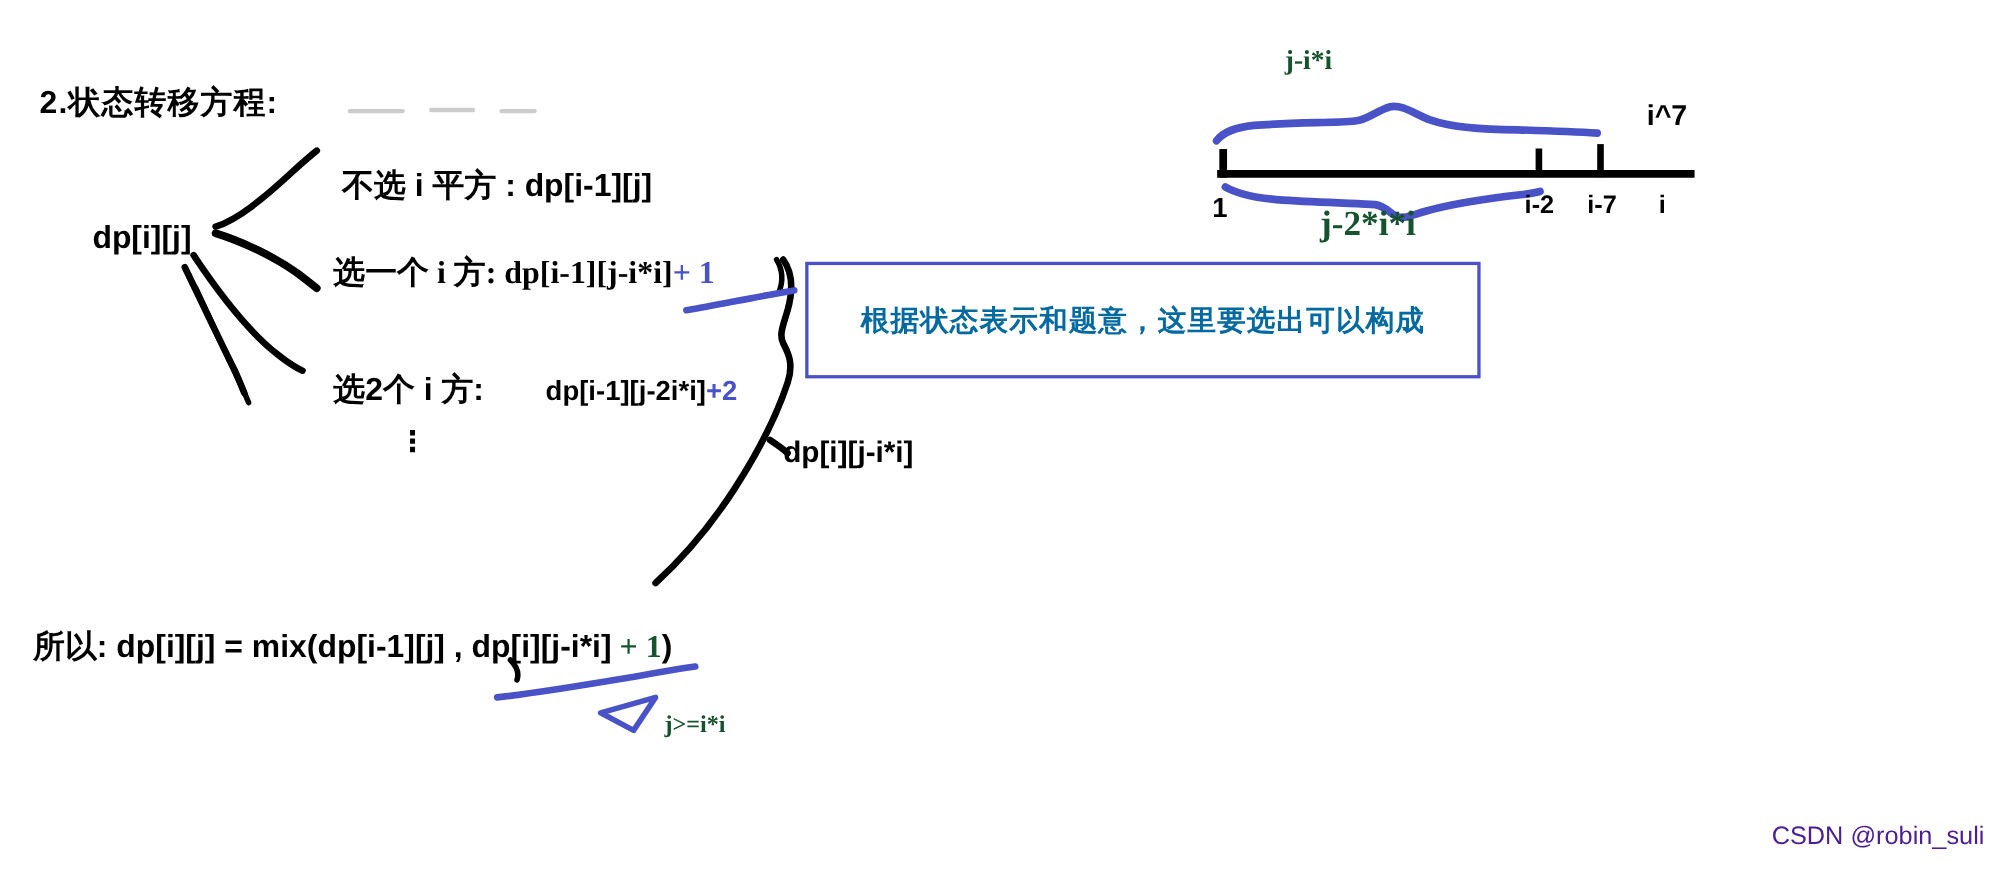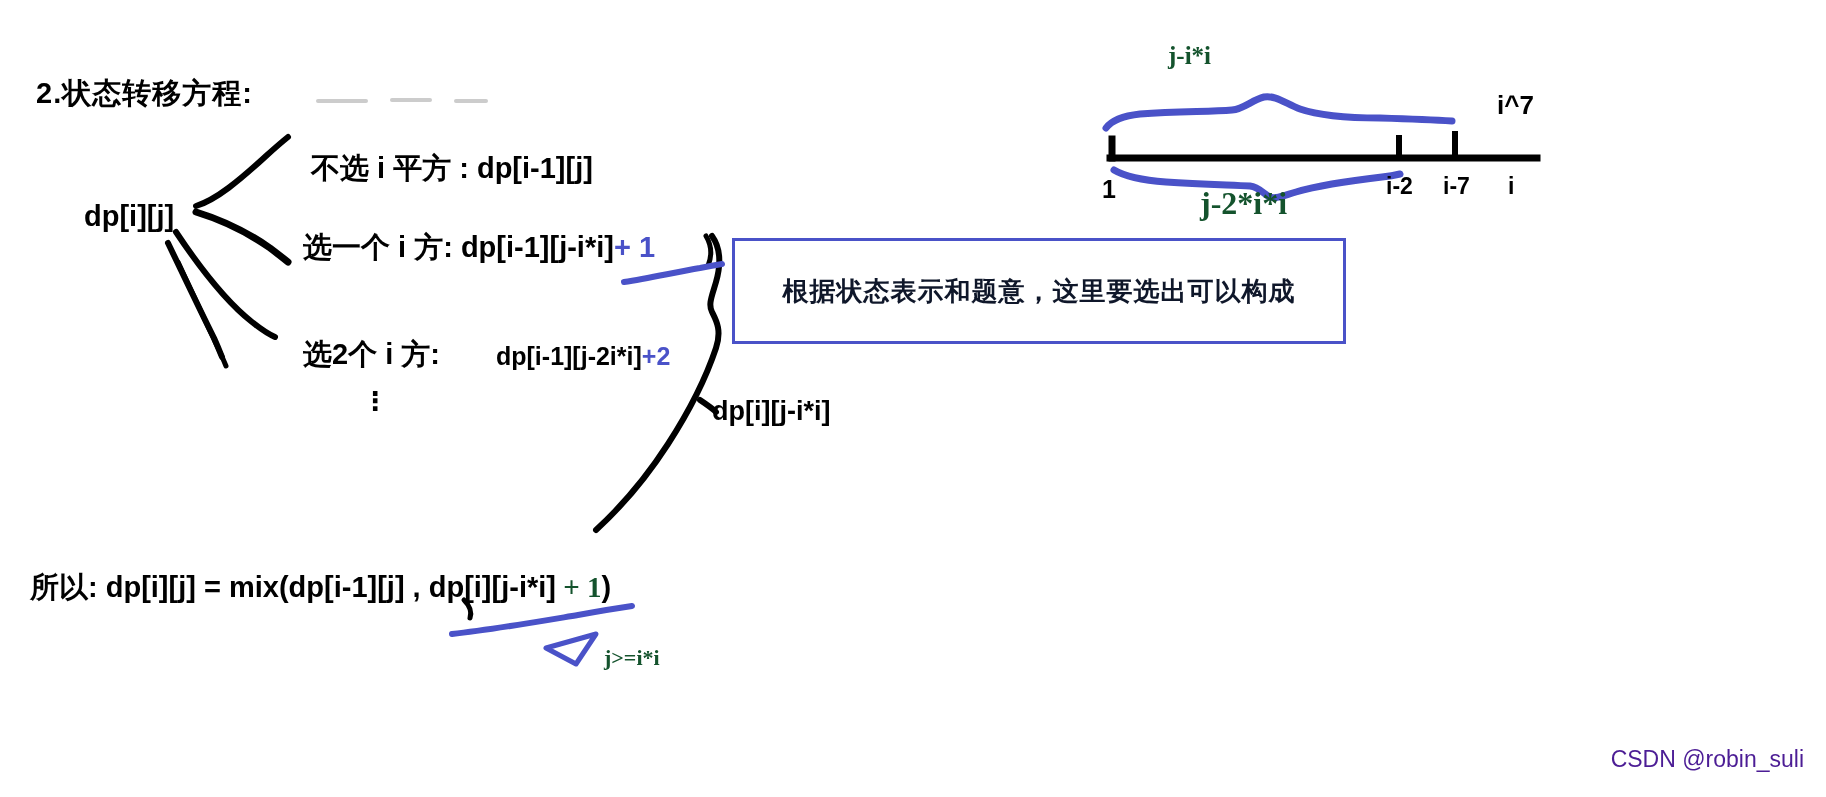--- a/index.html
+++ b/index.html
@@ -13,37 +13,37 @@
   .abs{position:absolute;}
   .blk{color:#000000;font-weight:bold;}
   .blue{color:#14532d;font-weight:bold;font-family:Liberation Serif, serif;}
 
   #title{left:36px;top:74px;font-size:29px;letter-spacing:1px;}
 
   #root-node{left:84px;top:200px;font-size:29px;}
 
   .branch-label{font-size:29px;white-space:nowrap;}
   #b1{left:311px;top:122px;margin-top:27px;}
-  #b2{left:303px;top:228px;}
+  #b2{left:303px;top:228px;font-family:Liberation Serif, serif;}
   #b3{left:303px;top:335px;}
   #b3b{left:496px;top:342px;font-size:25px;}
   .plusblue{color:#4a52c8;font-weight:bold;}
 
   #dots{left:362px;top:388px;font-size:26px;color:#000;font-weight:bold;
         line-height:26px;letter-spacing:0;text-align:center;}
 
   #dp-brace-label{left:712px;top:396px;font-size:27px;}
 
   #callout{
     left:732px;top:238px;width:614px;height:106px;
     border:3px solid #4a52c8;box-sizing:border-box;
     background:#ffffff;
     display:flex;flex-direction:column;align-items:center;justify-content:center;
   }
-  #callout .line{font-size:26px;color:#0f172a;font-weight:bold;line-height:40px;letter-spacing:1px;}
+  #callout .line{font-size:26px;color:#0369a1;font-weight:bold;line-height:40px;letter-spacing:1px;}
 
   #conclusion{left:30px;top:568px;font-size:29px;white-space:nowrap;}
   #cond{left:604px;top:645px;font-size:22px;}
 
   
   .nl{font-size:23px;white-space:nowrap;}
   #nl-top-label{left:1168px;top:42px;font-size:25px;}
   #nl-bot-label{left:1200px;top:185px;font-size:32px;}
   #nl-i2{left:1497px;top:90px;font-size:26px;}
   #nl-1{left:1102px;top:175px;font-size:25px;}

